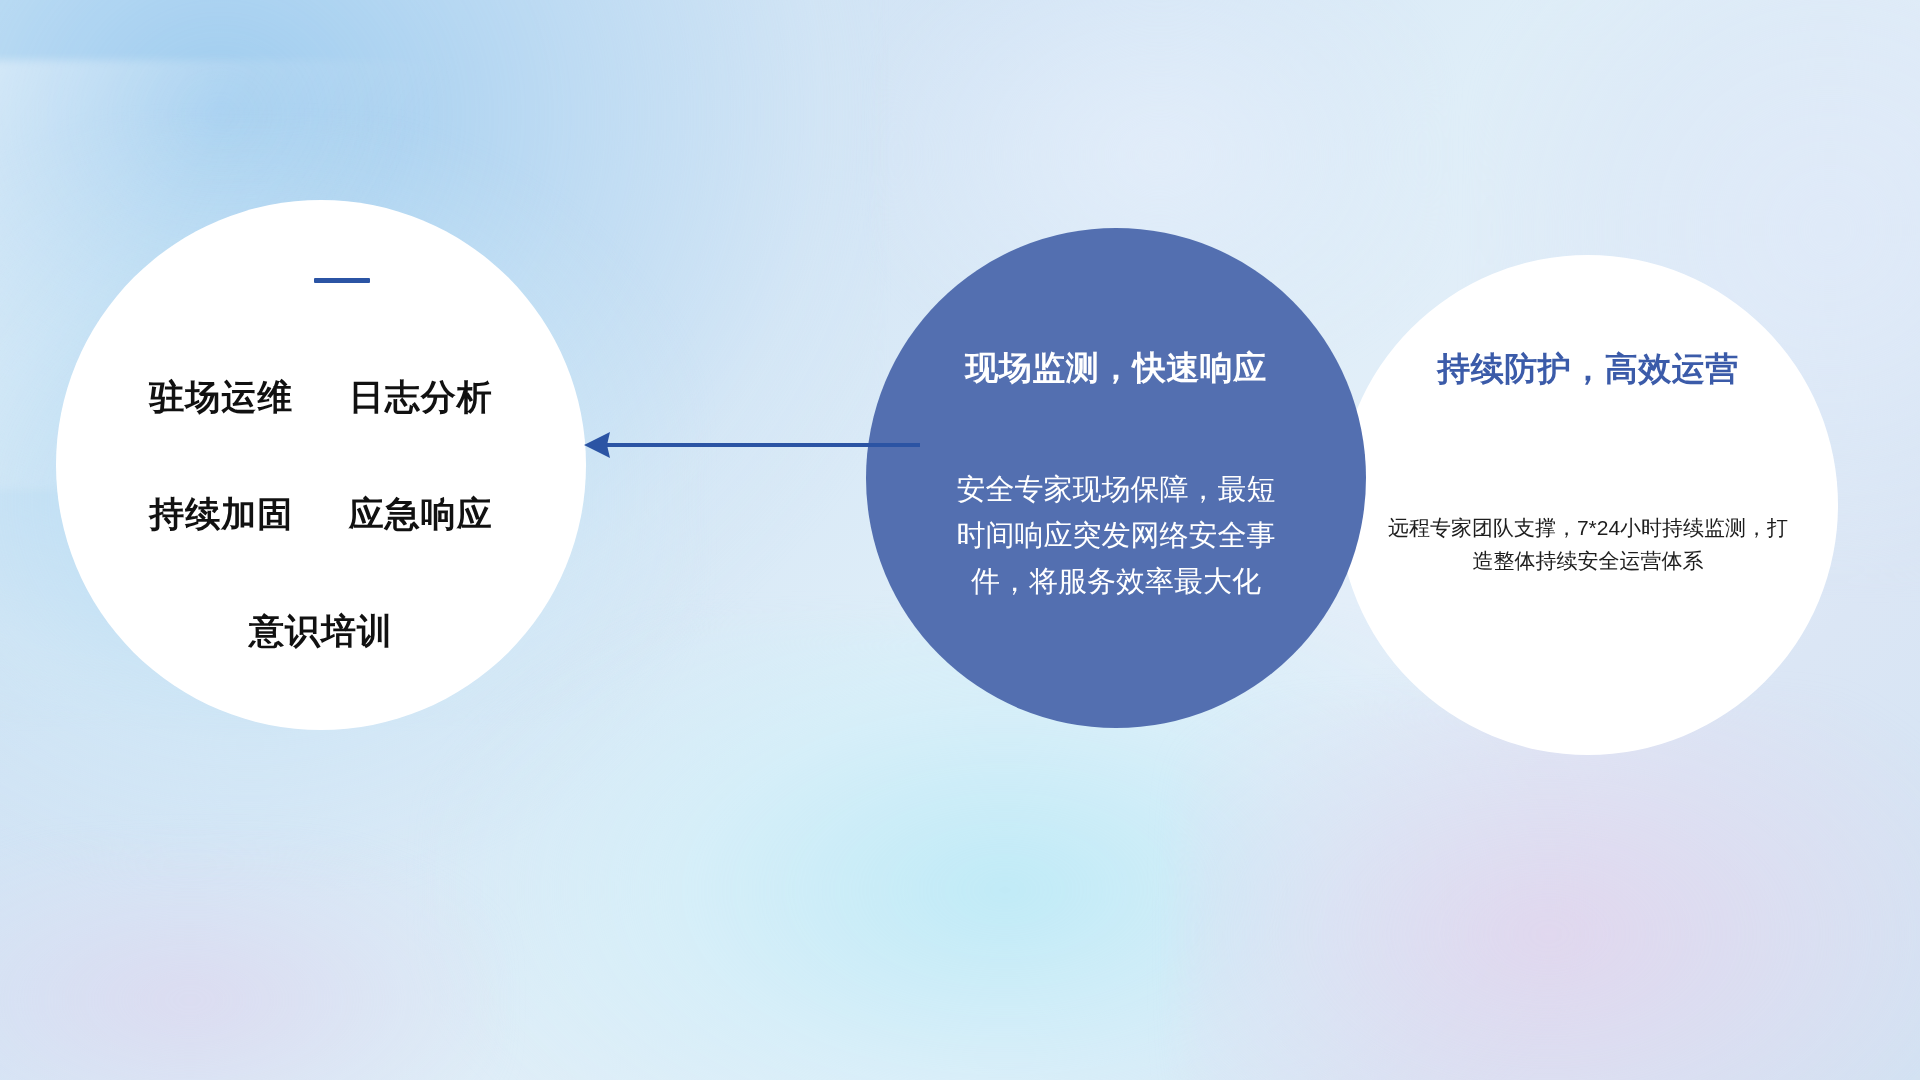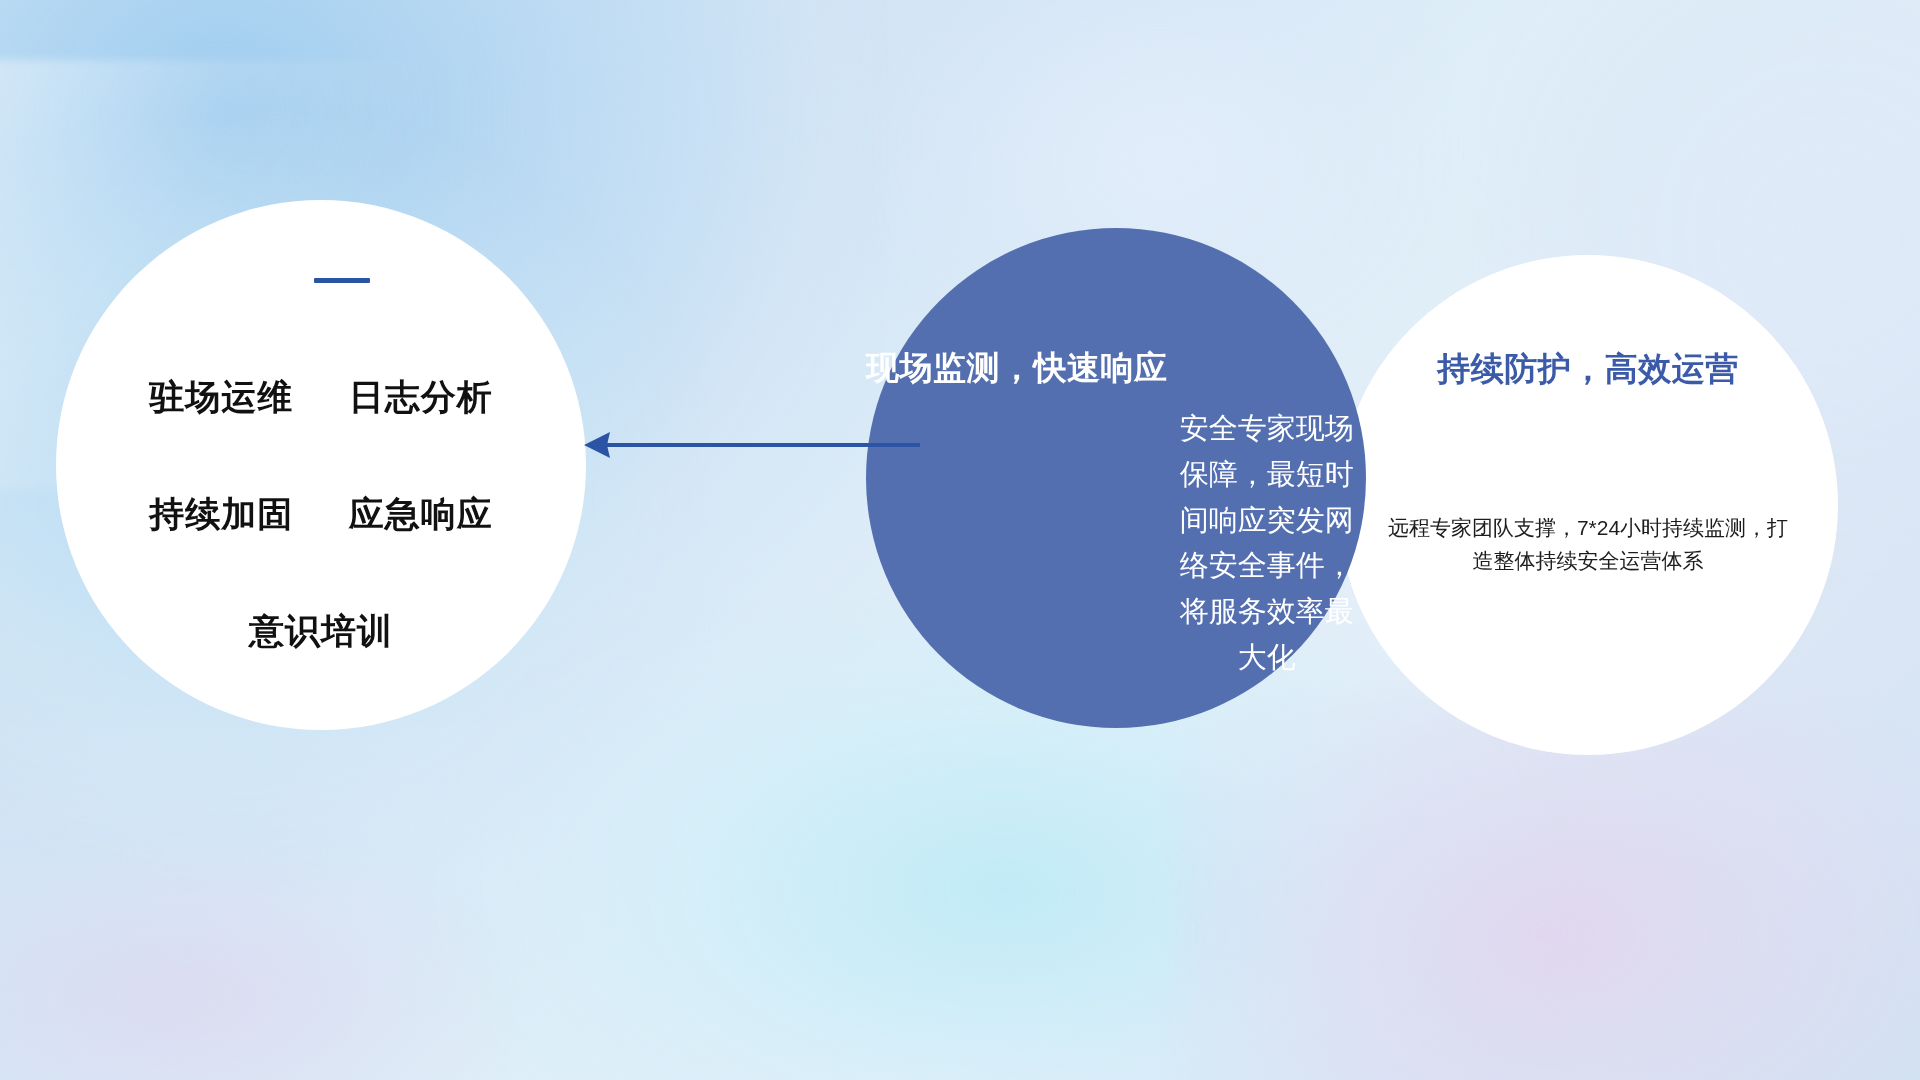--- a/index.html
+++ b/index.html
@@ -185,35 +185,35 @@
 
   
   #middle-content {
     position: absolute;
     left: 866px;
     top: 228px;
     width: 500px;
     height: 500px;
     z-index: 8;
     display: flex;
-    flex-direction: row;
-    align-items: flex-start;
+    flex-direction: column;
+    align-items: center;
     text-align: center;
     padding-top: 118px;
     box-sizing: border-box;
   }
   #middle-heading {
     font-size: 33px;
     font-weight: bold;
     color: #ffffff;
     letter-spacing: 0.5px;
     white-space: nowrap;
   }
   #middle-body {
-    margin-top: 60px;
+    margin-top: 76px;
     font-size: 29px;
     color: #ffffff;
     line-height: 1.58;
     width: 330px;
     font-weight: 400;
   }
 
   
   #right-content {
     position: absolute;

